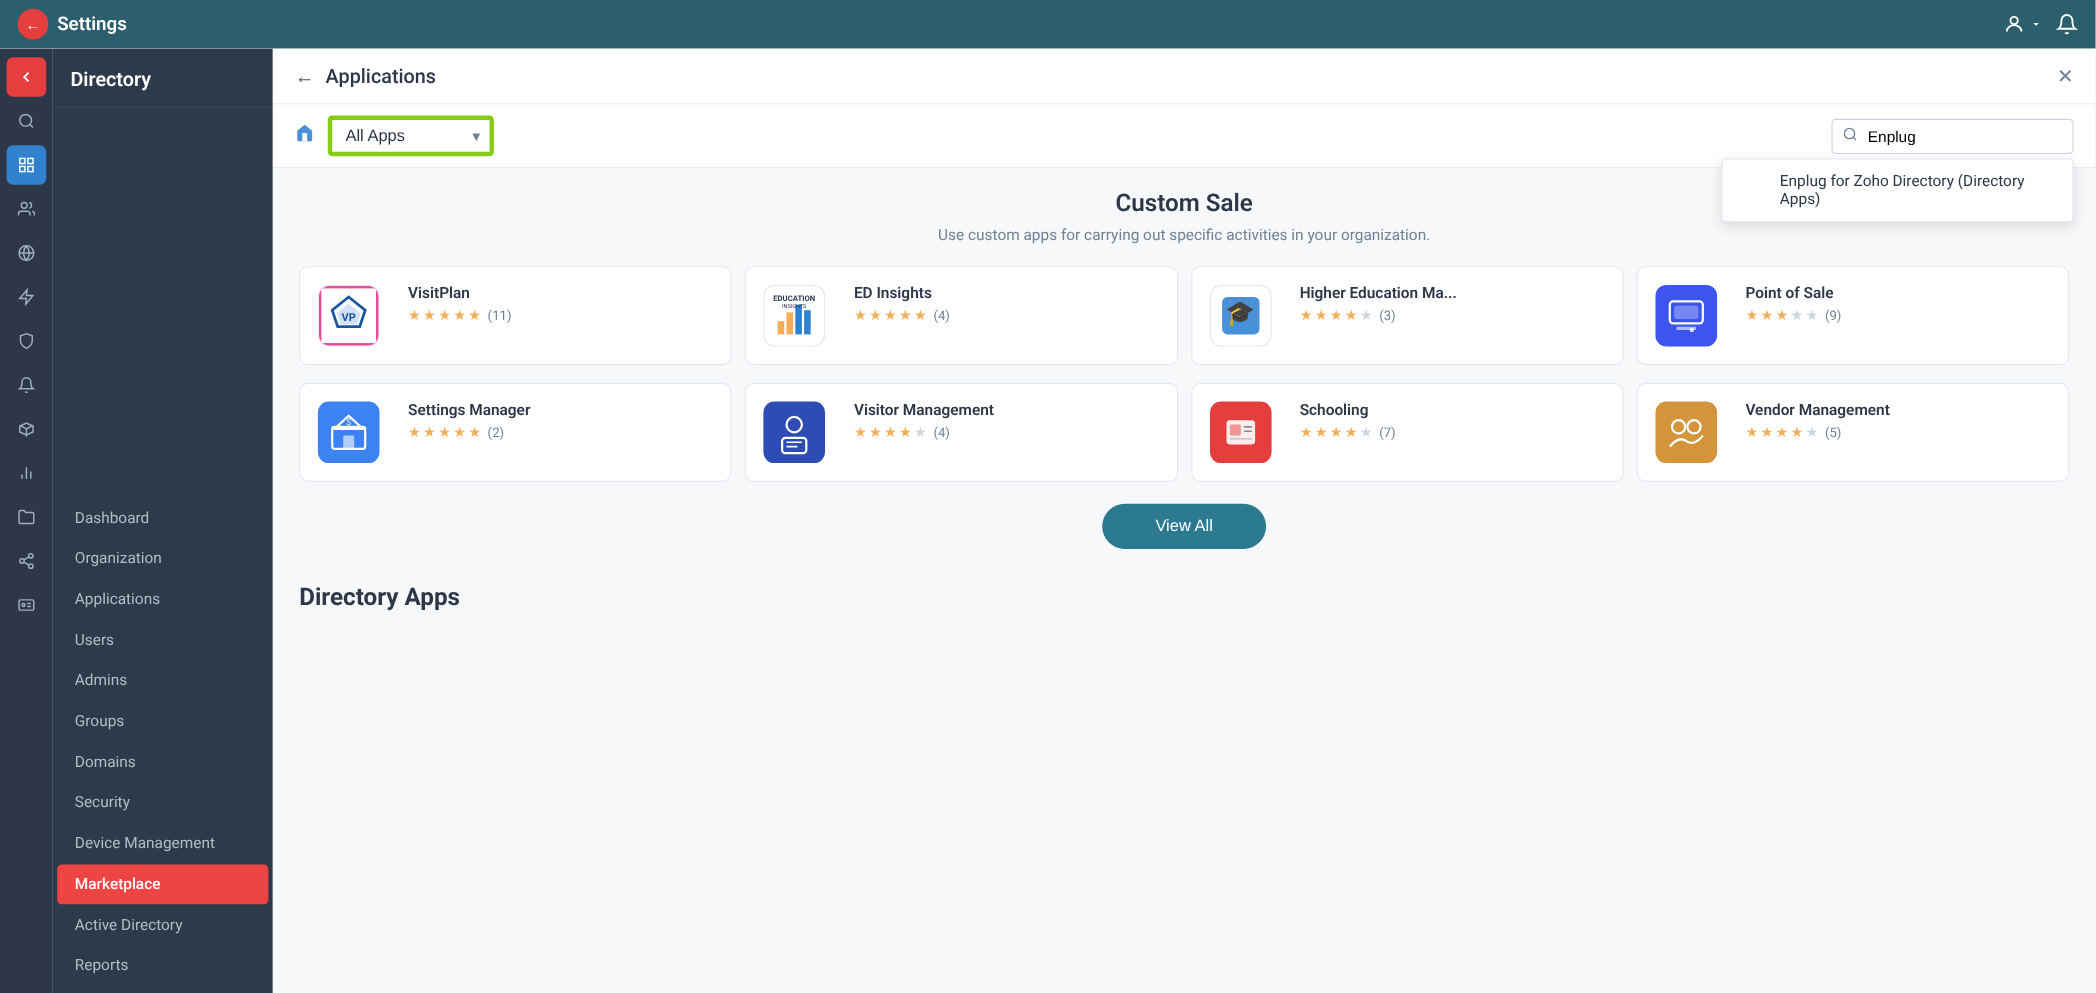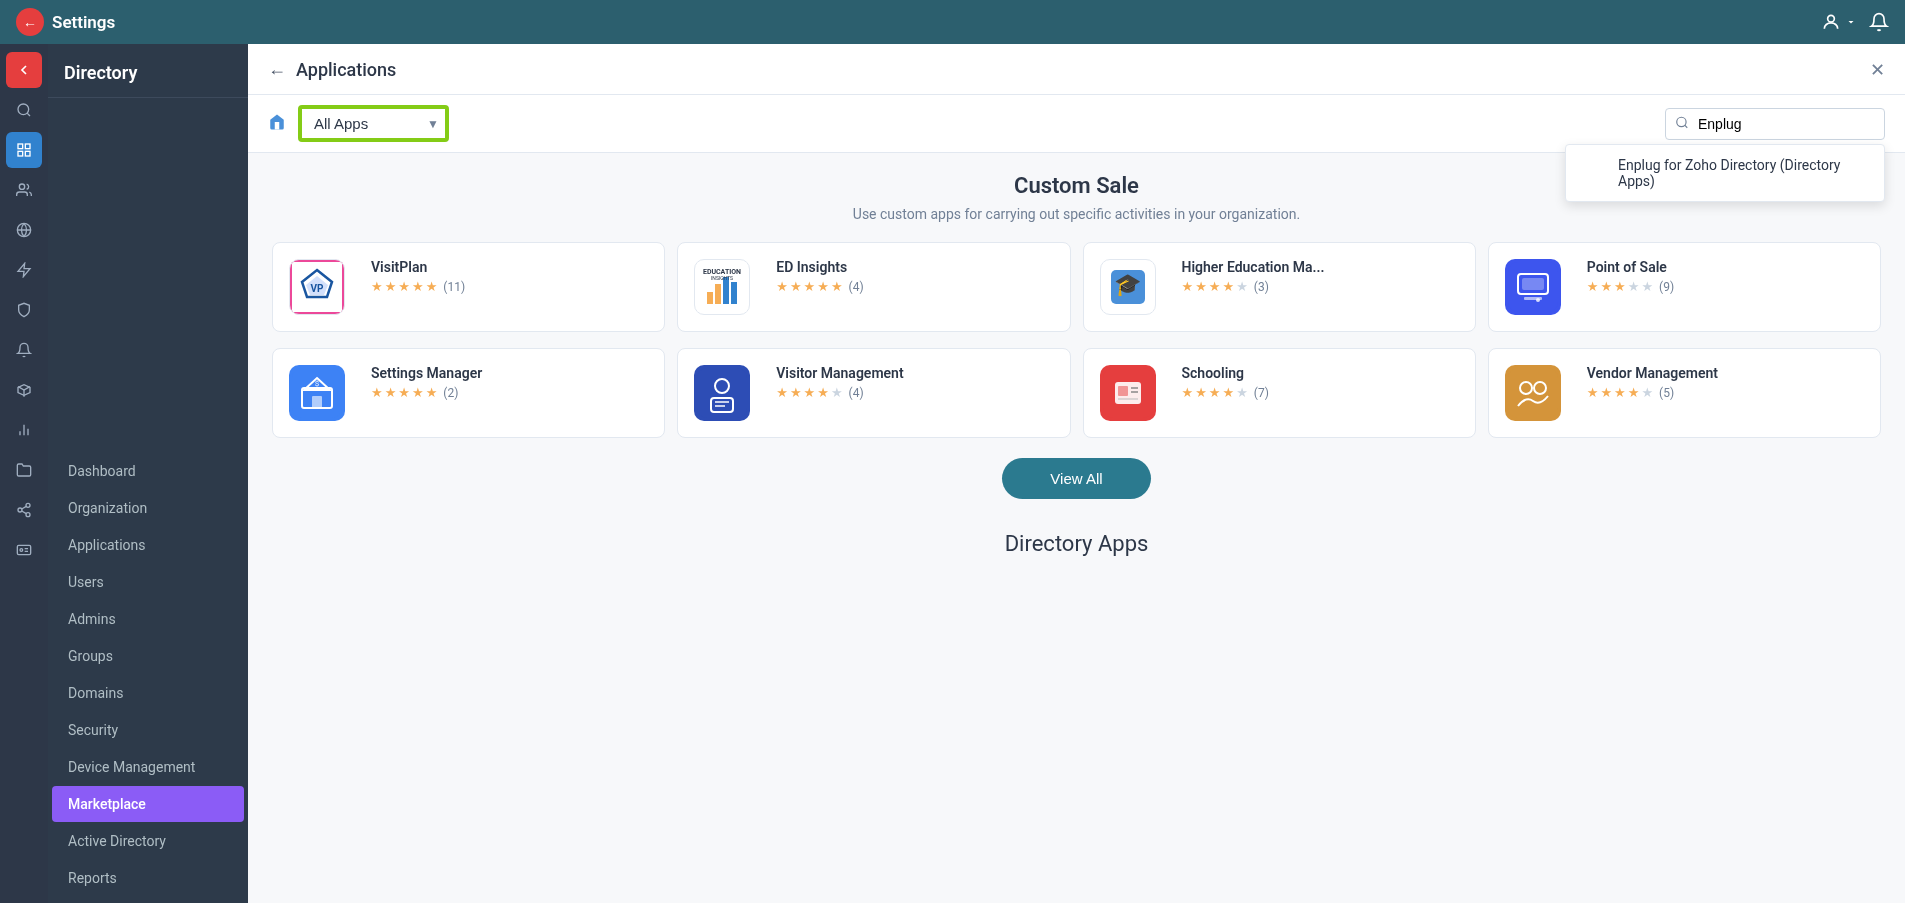--- a/index.html
+++ b/index.html
@@ -48,21 +48,21 @@
       border-bottom: 1px solid #3d4a5c;
     }
     .sidebar-item {
       padding: 10px 16px;
       color: #b0bec5;
       font-size: 14px;
       cursor: pointer;
       border-radius: 4px;
       margin: 1px 4px;
     }
-    .sidebar-item.active { background: #8b5cf6; color: #fff; font-weight: 500; }
+    .sidebar-item.active { background: #ef4444; color: #fff; font-weight: 500; }
 
     
     .top-bar {
       position: absolute;
       top: 0;
       left: 0;
       right: 0;
       height: 44px;
       background: #2c5f6e;
       display: flex;
@@ -308,24 +308,23 @@
       border: none;
       padding: 12px 48px;
       border-radius: 30px;
       font-size: 15px;
       cursor: pointer;
       font-weight: 500;
     }
 
     
     .dir-apps-title {
-      text-align: center;
       font-size: 22px;
       color: #2d3748;
-      font-weight: 400;
+      font-weight: 700;
       padding-bottom: 10px;
     }
 
     
     .visit-plan-icon { background: #ec4899; border: 1px solid #e2e8f0; }
     .ed-insights-icon { background: #fff; border: 1px solid #e2e8f0; }
     .higher-ed-icon { background: #fff; border: 1px solid #e2e8f0; }
     .pos-icon { background: #3d5aff; }
     .property-icon { background: #3d82f5; }
     .visitor-icon { background: #3d5aff; }

